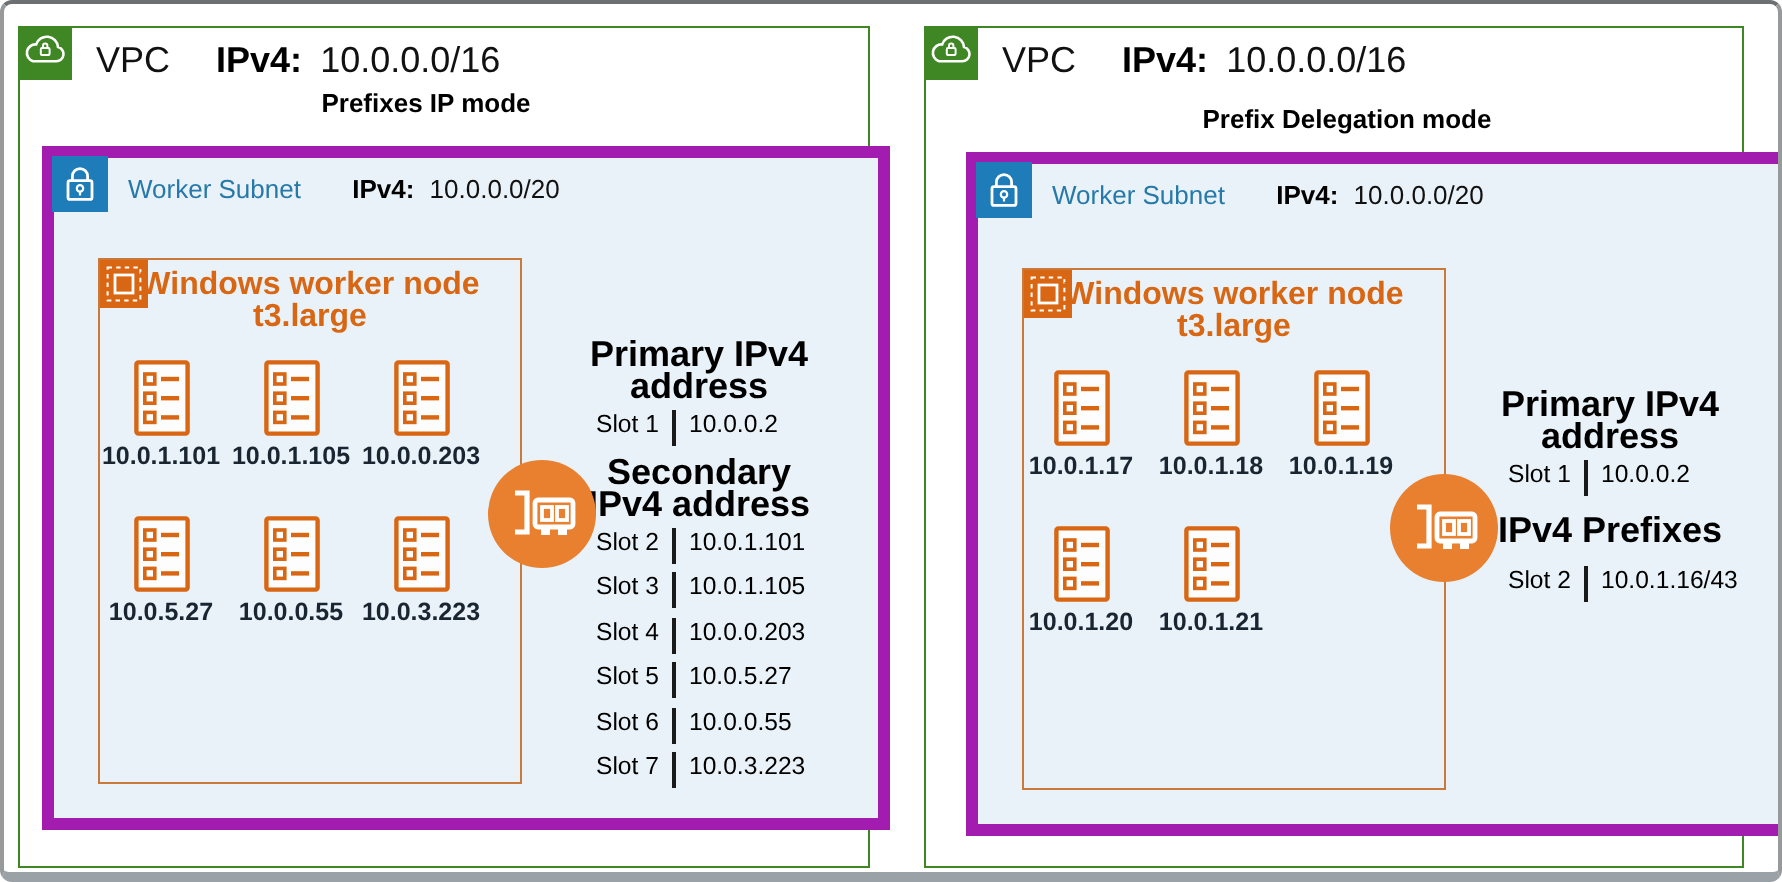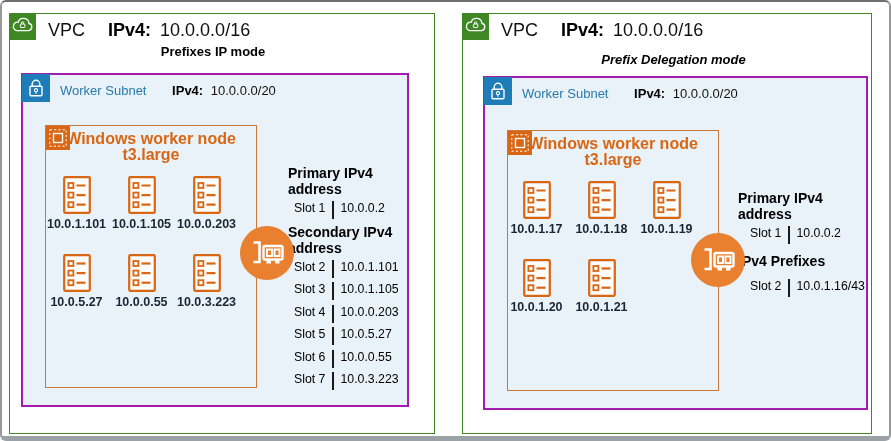--- a/index.html
+++ b/index.html
@@ -12,22 +12,22 @@
   .vpc-box{position:absolute;border:1px solid #3F8624;background:#fff;}
   .p0.vpc-box{left:7px;top:11px;width:424px;height:419px;}
   .p1.vpc-box{left:460px;top:11px;width:408px;height:419px;}
   .vpc-icon{position:absolute;left:-1px;top:-1px;width:27px;height:27px;}
   .vpc-header{position:absolute;left:36px;top:6px;white-space:nowrap;font-size:18px;color:#111;}
   .vpc-label{margin-left:2px;}
   .ip-key{font-weight:bold;margin-left:18px;color:#000;}
   .ip-val{margin-left:4px;color:#111;}
   .mode-title{position:absolute;text-align:center;font-size:13px;font-weight:bold;color:#000;line-height:15px;}
   .p0 .mode-title{left:11px;top:30px;width:384px;}
-  .p1 .mode-title{left:20px;top:38px;width:381px;font-style:italic;}
-  .subnet-box{position:absolute;border:2px solid #a21caf;background:#e9f2f8;}
+  .p1 .mode-title{left:20px;top:38px;width:381px;}
+  .subnet-box{position:absolute;border:6px solid #a21caf;background:#e9f2f8;padding-left:28px;}
   .p0 .subnet-box{left:11px;top:59px;width:384px;height:330px;}
   .p1 .subnet-box{left:20px;top:62px;width:381px;height:330px;}
   .subnet-icon{position:absolute;left:-1px;top:-1px;width:28px;height:28px;}
   .subnet-header{position:absolute;left:37px;top:8px;white-space:nowrap;font-size:13px;}
   .subnet-label{color:#2779a9;}
   .subnet-header .ip-key{margin-left:22px;}
   .node-box{position:absolute;border:1px solid #c97a3b;}
   .p0 .node-box{left:22px;top:50px;width:210px;height:261px;}
   .p1 .node-box{left:22px;top:52px;width:210px;height:259px;}
   .chip-icon{position:absolute;left:0;top:0;width:24px;height:24px;}
@@ -38,21 +38,21 @@
   .p1 .ip-grid{left:-4px;}
   .ip-cell{display:flex;flex-direction:column;align-items:center;}
   .list-icon{width:28px;height:38px;}
   .ip-label{margin-top:2px;font-size:12.5px;font-weight:bold;color:#1a2532;white-space:nowrap;line-height:16px;}
   .eni-circle{position:absolute;width:54px;height:54px;z-index:3;}
   .p0 .eni-circle{left:217px;top:151px;}
   .p1 .eni-circle{left:206px;top:155px;}
   .slot-col{position:absolute;font-size:12.3px;color:#000;}
   .p0 .slot-col{left:265px;top:90px;width:115px;}
   .p1 .slot-col{left:253px;top:112px;width:126px;}
-  .slot-heading{font-weight:bold;font-size:14px;line-height:16px;text-align:left;margin-bottom:4px;}
+  .slot-heading{font-weight:bold;font-size:18px;line-height:16px;text-align:center;margin-bottom:4px;}
   .slot-heading.second{margin-top:4px;}
   .p1 .slot-heading.second{margin-top:11px;margin-bottom:10px;}
   .slot-row{display:flex;align-items:flex-start;height:16px;margin-bottom:6.5px;}
   .p0 .slot-row{padding-left:6px;}
   .p1 .slot-row{padding-left:12px;}
   .slot-label{flex:0 0 34px;white-space:nowrap;}
   .slot-bar{flex:0 0 1.5px;height:18px;background:#1a1a1a;margin-left:4px;}
   .slot-value{margin-left:7px;white-space:nowrap;}
 </style>
 </head>

